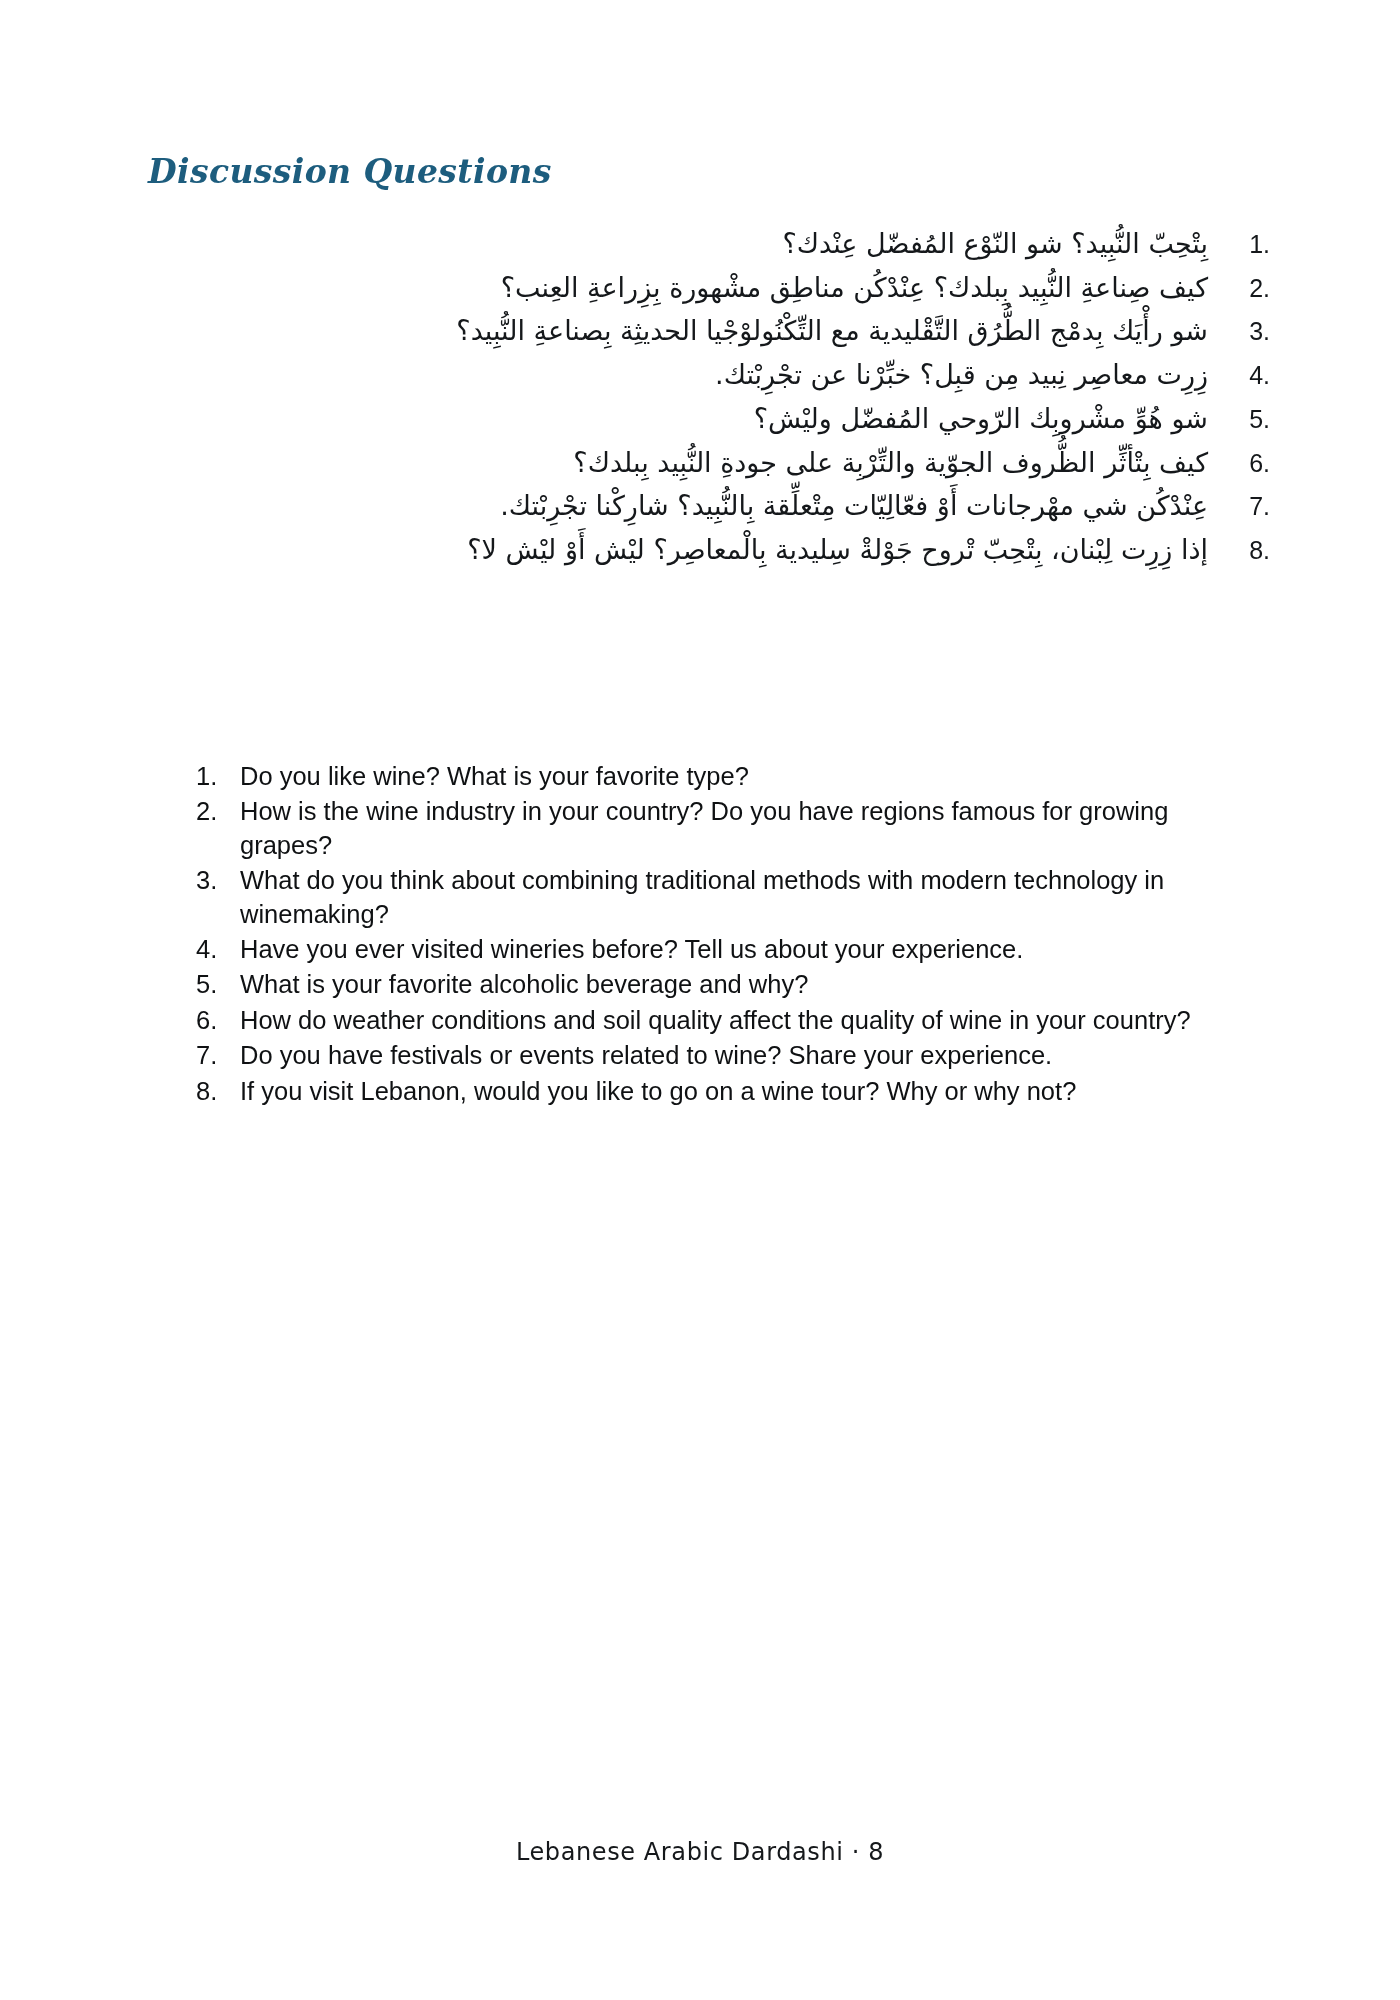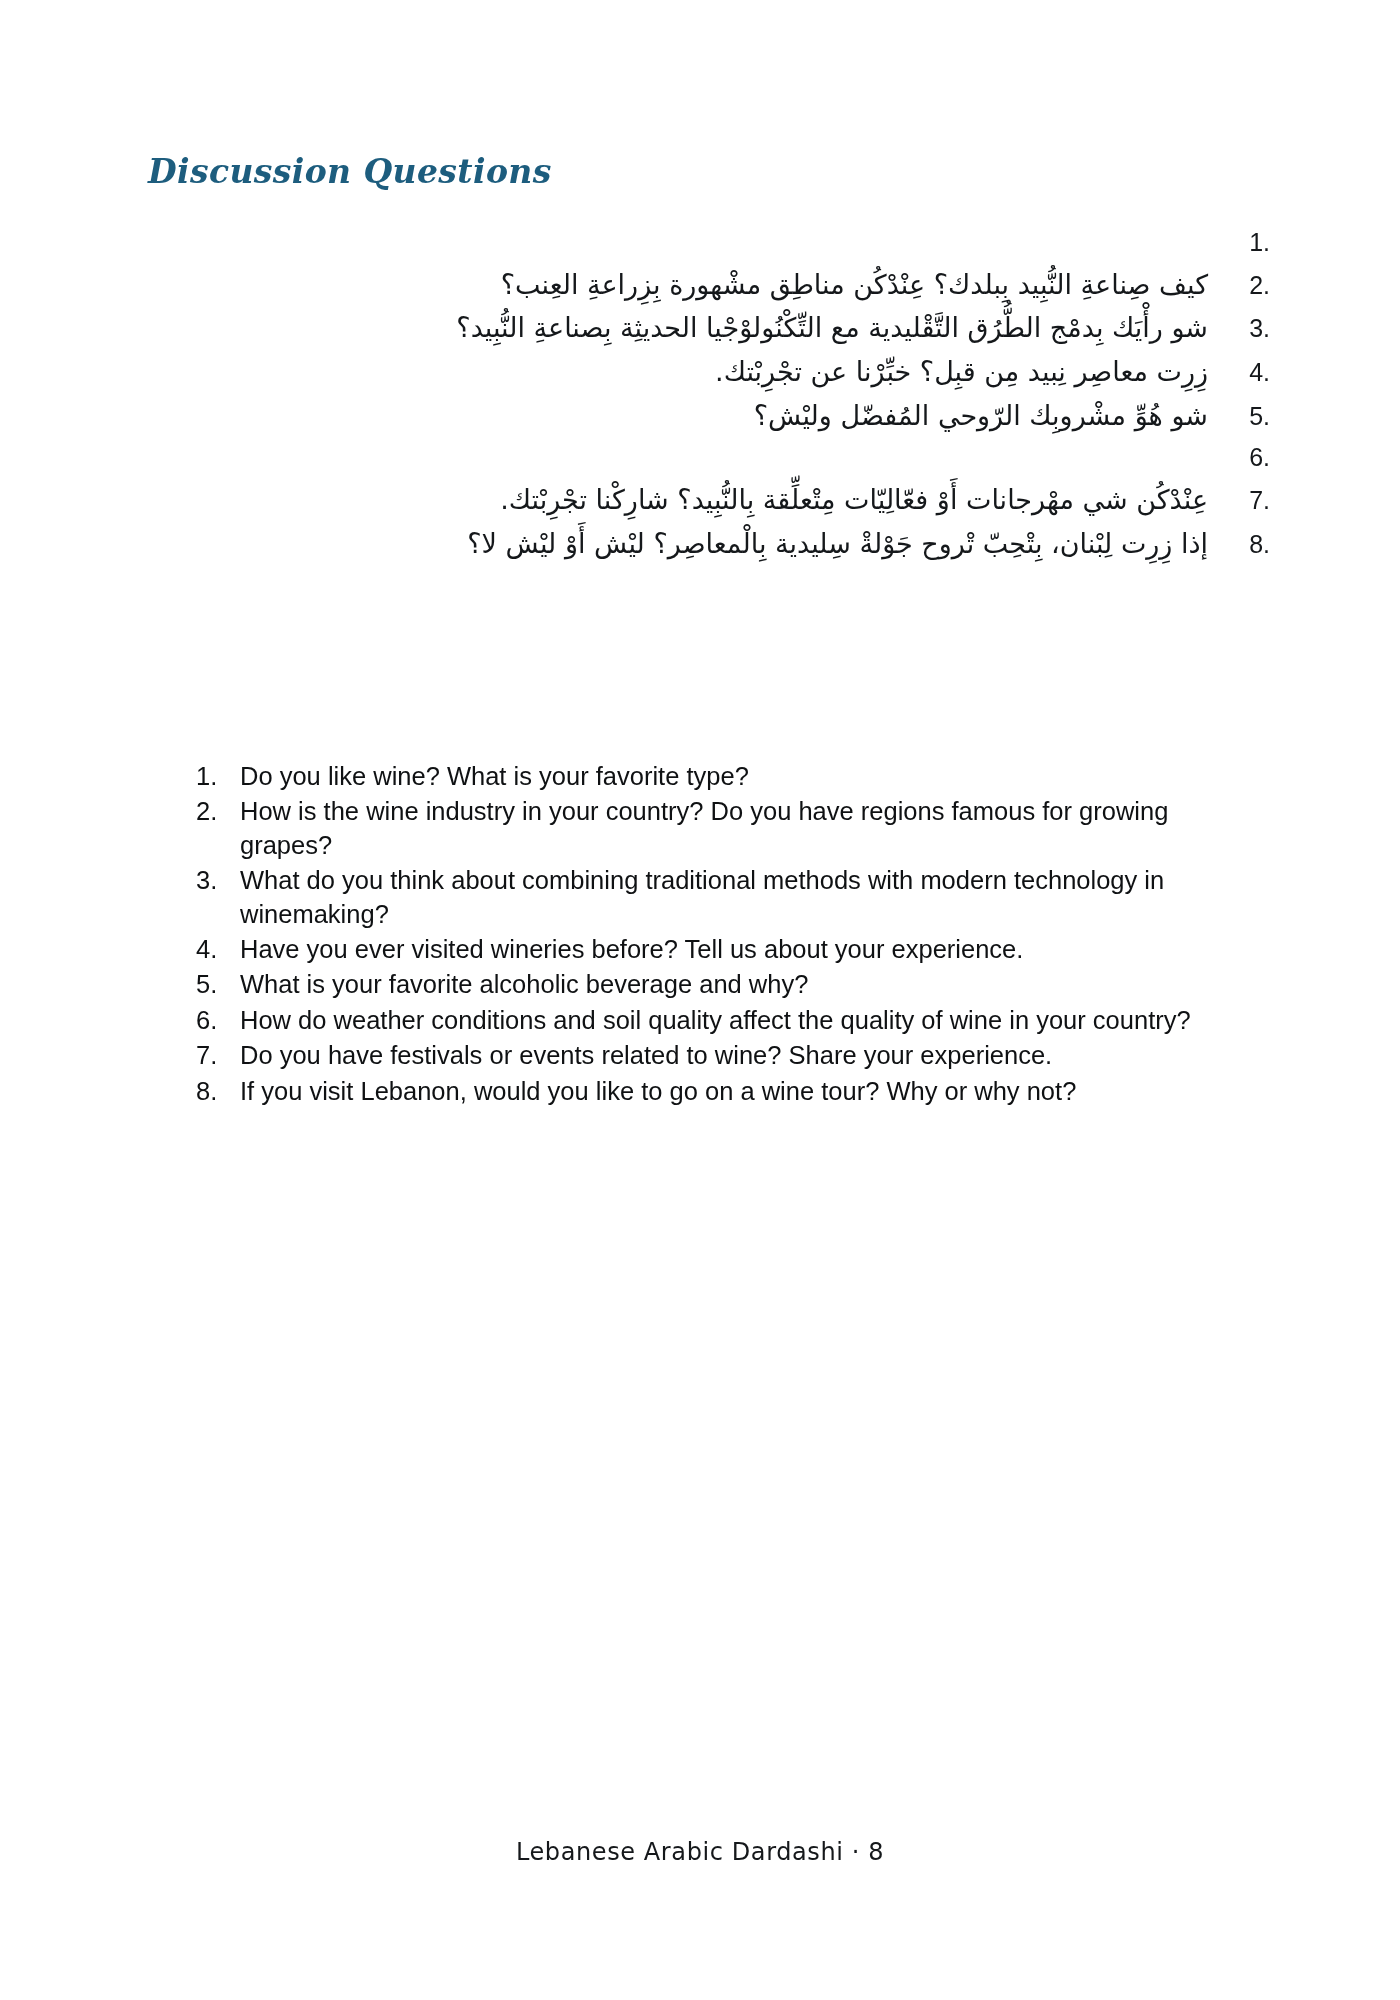--- a/index.html
+++ b/index.html
@@ -119,39 +119,41 @@
 </head>
 <body>
 
 <div class="page">
 
   <div class="page-title" style="color: rgb(29, 93, 126);">Discussion Questions</div>
 
   <ol class="arabic-list">
       <li class="arabic-item">
         <span class="arabic-num">1.</span>
+        <span class="arabic-text">بِتْحِبّ النُّبِيد؟ شو النّوْع المُفضّل عِنْدك؟</span>
       </li>
       <li class="arabic-item">
         <span class="arabic-num">2.</span>
         <span class="arabic-text">كيف صِناعةِ النُّبِيد بِبلدك؟ عِنْدْكُن مناطِق مشْهورة بِزِراعةِ العِنب؟</span>
       </li>
       <li class="arabic-item">
         <span class="arabic-num">3.</span>
         <span class="arabic-text">شو رأْيَك بِدمْج الطُّرُق التَّقْليدية مع التِّكْنُولوْجْيا الحديثِة بِصناعةِ النُّبِيد؟</span>
       </li>
       <li class="arabic-item">
         <span class="arabic-num">4.</span>
         <span class="arabic-text">زِرِت معاصِر نِبيد مِن قبِل؟ خبِّرْنا عن تجْرِبْتك.</span>
       </li>
       <li class="arabic-item">
         <span class="arabic-num">5.</span>
         <span class="arabic-text">شو هُوِّ مشْروبِك الرّوحي المُفضّل وليْش؟</span>
       </li>
       <li class="arabic-item">
         <span class="arabic-num">6.</span>
+        <span class="arabic-text">كيف بِتْأثِّر الظُّروف الجوّية والتِّرْبِة على جودةِ النُّبِيد بِبلدك؟</span>
       </li>
       <li class="arabic-item">
         <span class="arabic-num">7.</span>
         <span class="arabic-text">عِنْدْكُن شي مهْرجانات أَوْ فعّالِيّات مِتْعلِّقة بِالنُّبِيد؟ شارِكْنا تجْرِبْتك.</span>
       </li>
       <li class="arabic-item">
         <span class="arabic-num">8.</span>
         <span class="arabic-text">إذا زِرِت لِبْنان، بِتْحِبّ تْروح جَوْلةْ سِليدية بِالْمعاصِر؟ ليْش أَوْ ليْش لا؟</span>
       </li>
     </ol>

